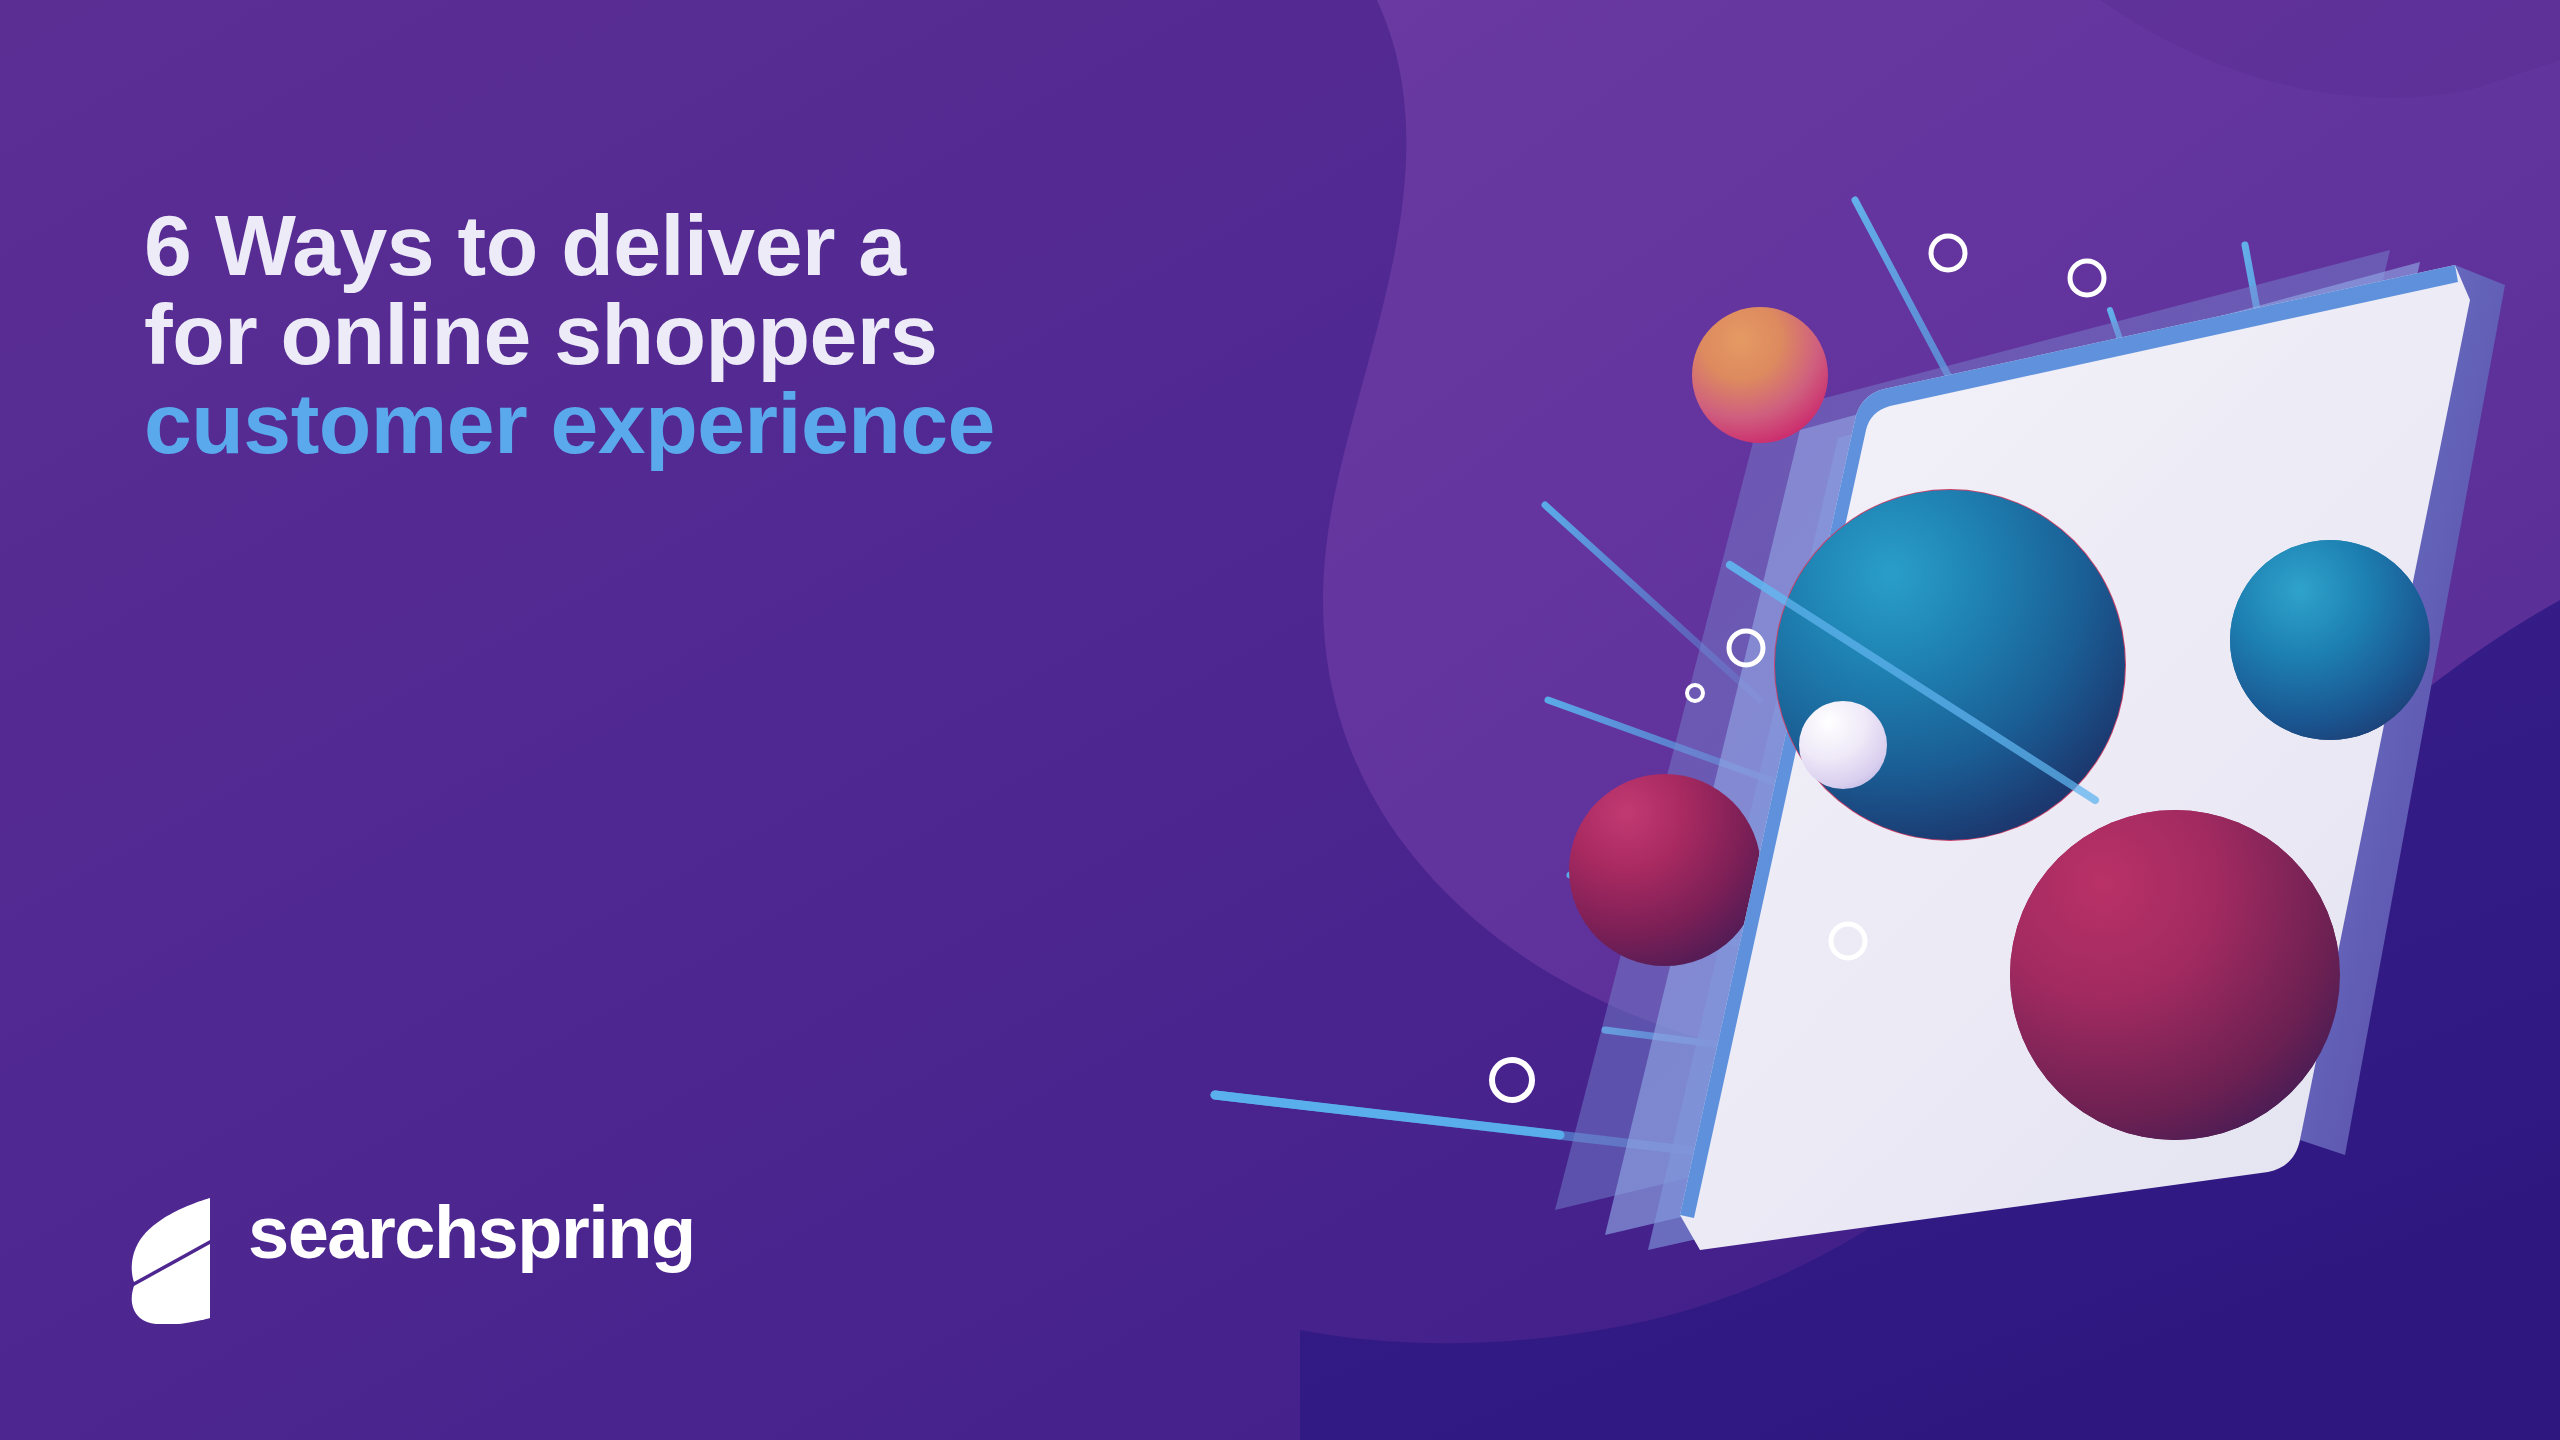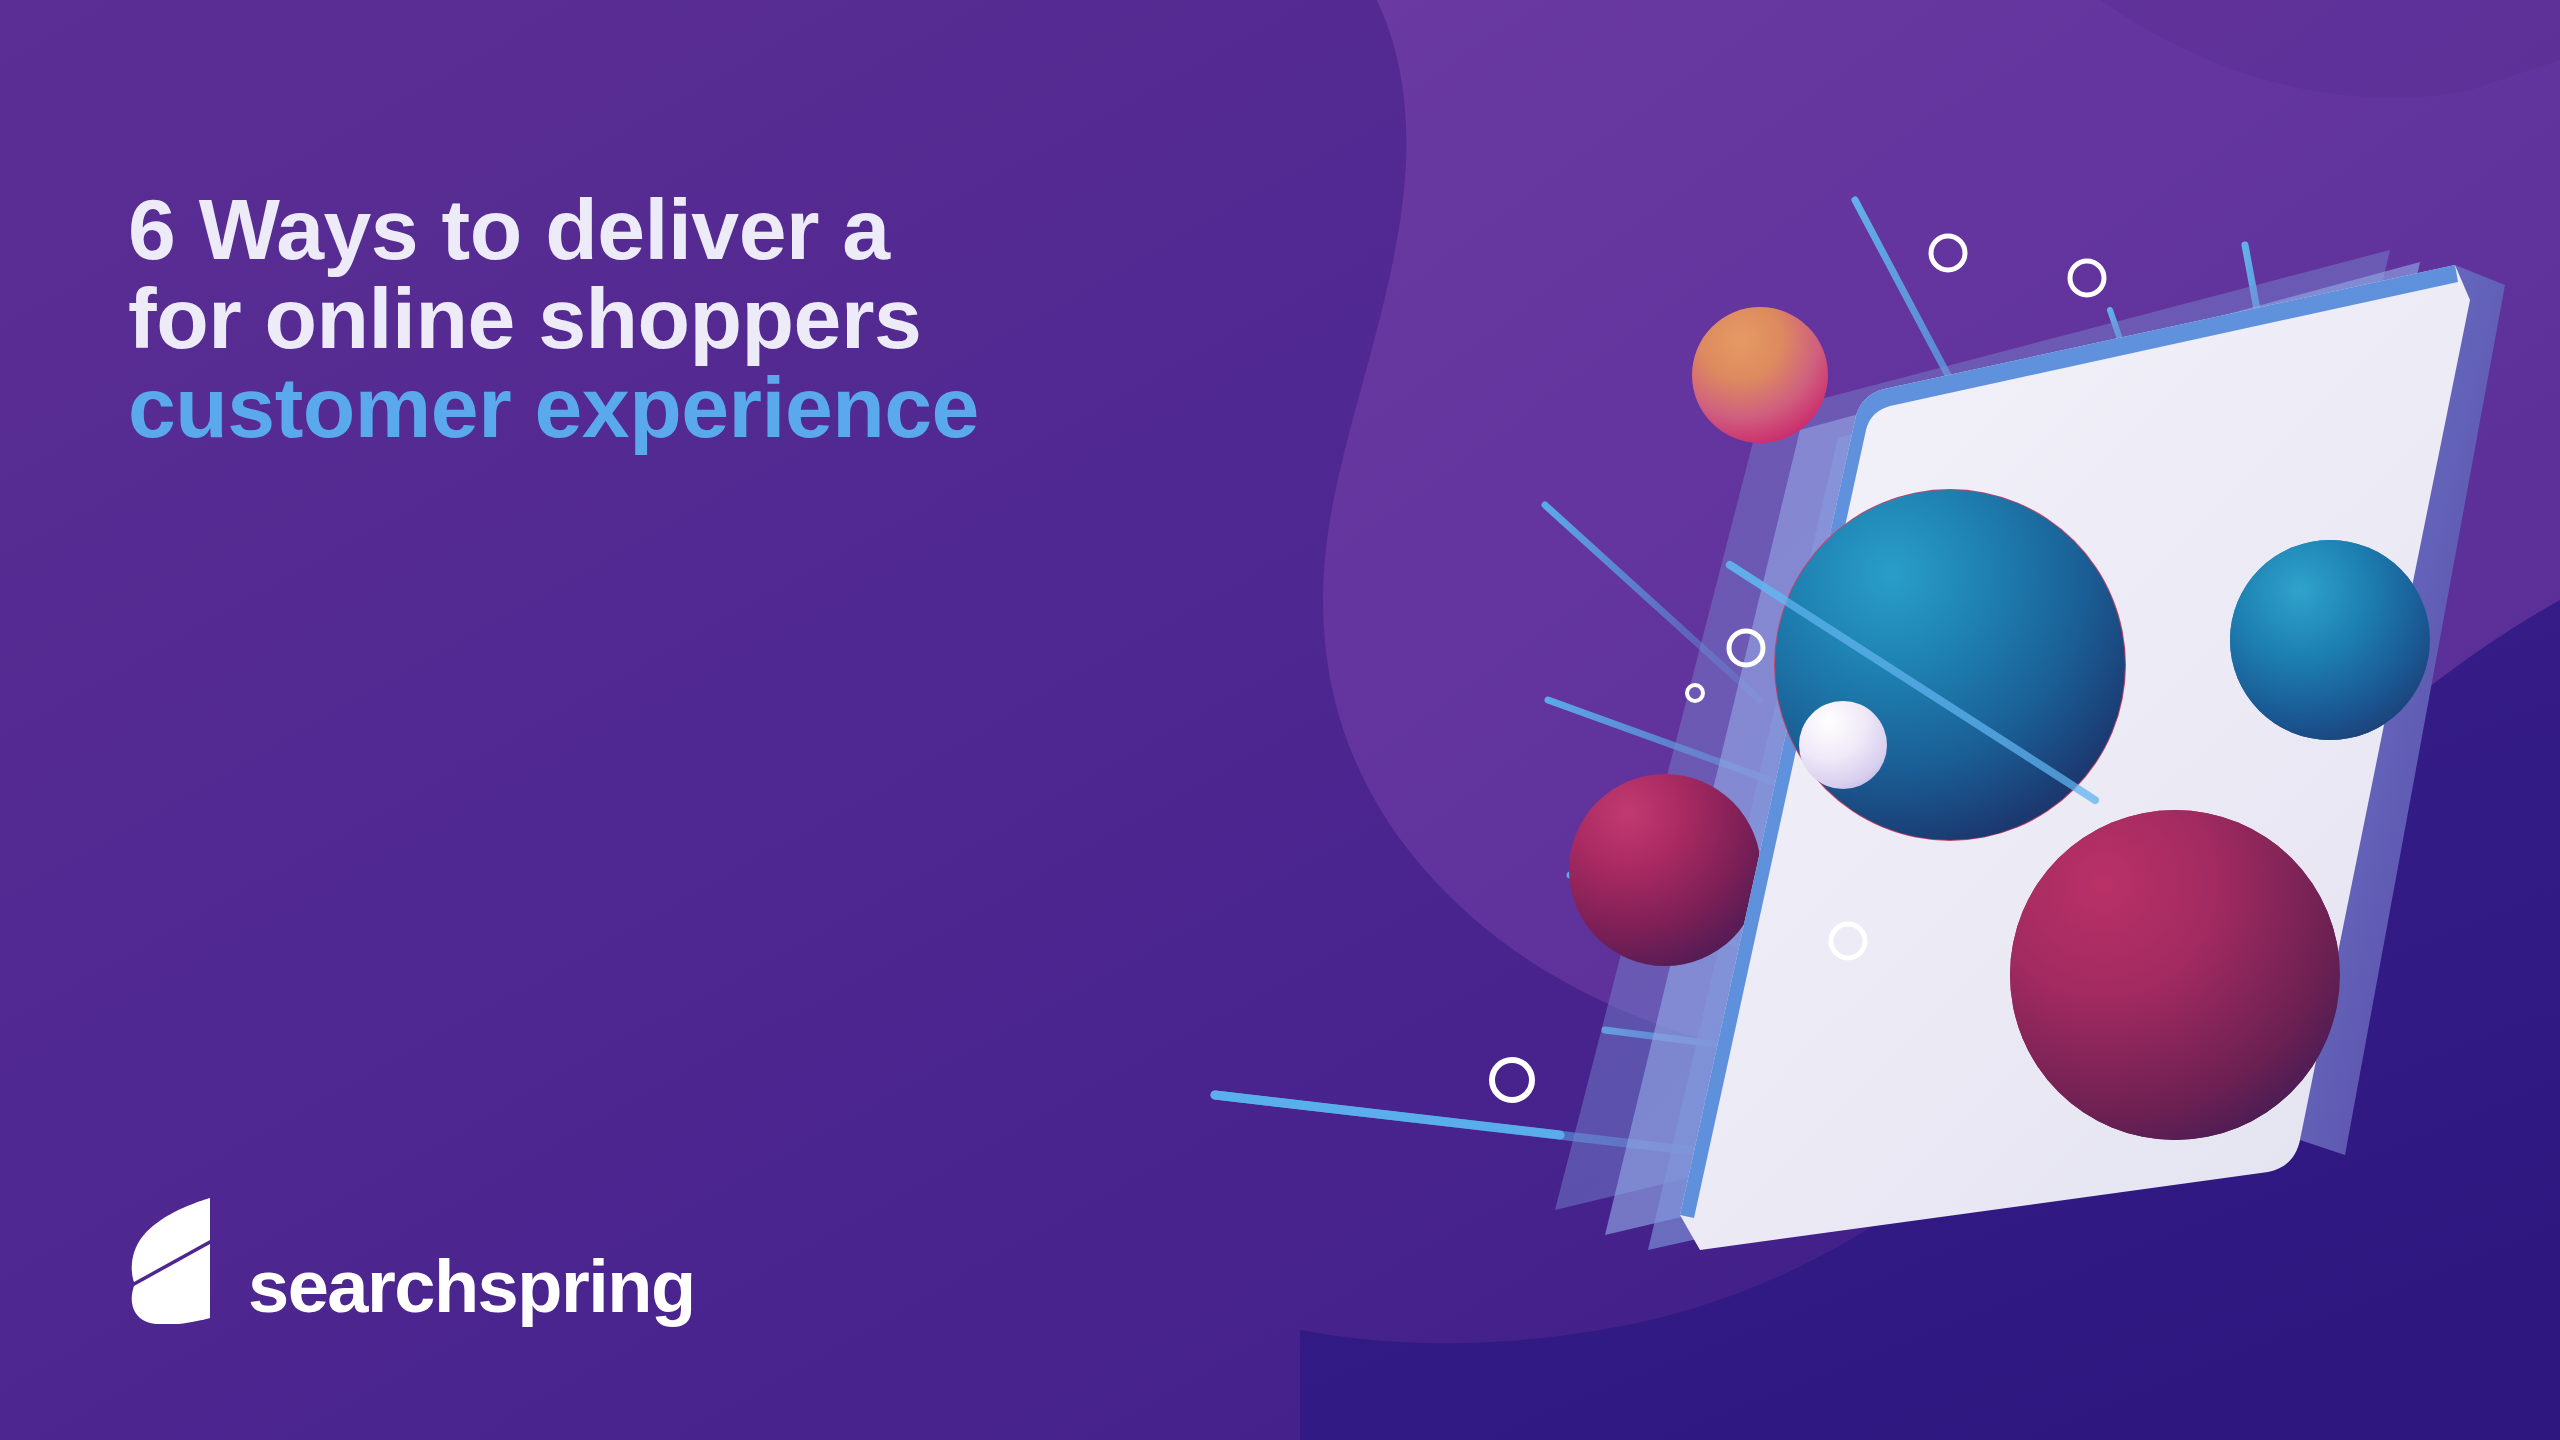--- a/index.html
+++ b/index.html
@@ -25,41 +25,41 @@
     height: 100%;
     display: block;
   }
 
   
   .headline {
     position: absolute;
     left: 128px;
     top: 185px;
     width: 1000px;
-    margin: 0;
+    margin: 16px;
     font-size: 86px;
     line-height: 1.035;
     font-weight: 700;
     letter-spacing: -0.5px;
     color: #ecebf7;
     text-rendering: optimizeLegibility;
   }
   .headline .l {
     display: block;
     white-space: nowrap;
   }
   .headline .accent { color: #5aa9ec; }
 
   
   .logo {
     position: absolute;
     left: 128px;
     top: 1196px;
     display: flex;
-    align-items: flex-end;
+    align-items: flex-start;
     gap: 34px;
   }
   .logo-mark { display: block; }
   .logo-word {
     font-size: 74px;
     font-weight: 700;
     color: #ffffff;
     letter-spacing: -1.5px;
     line-height: 1;
     white-space: nowrap;

